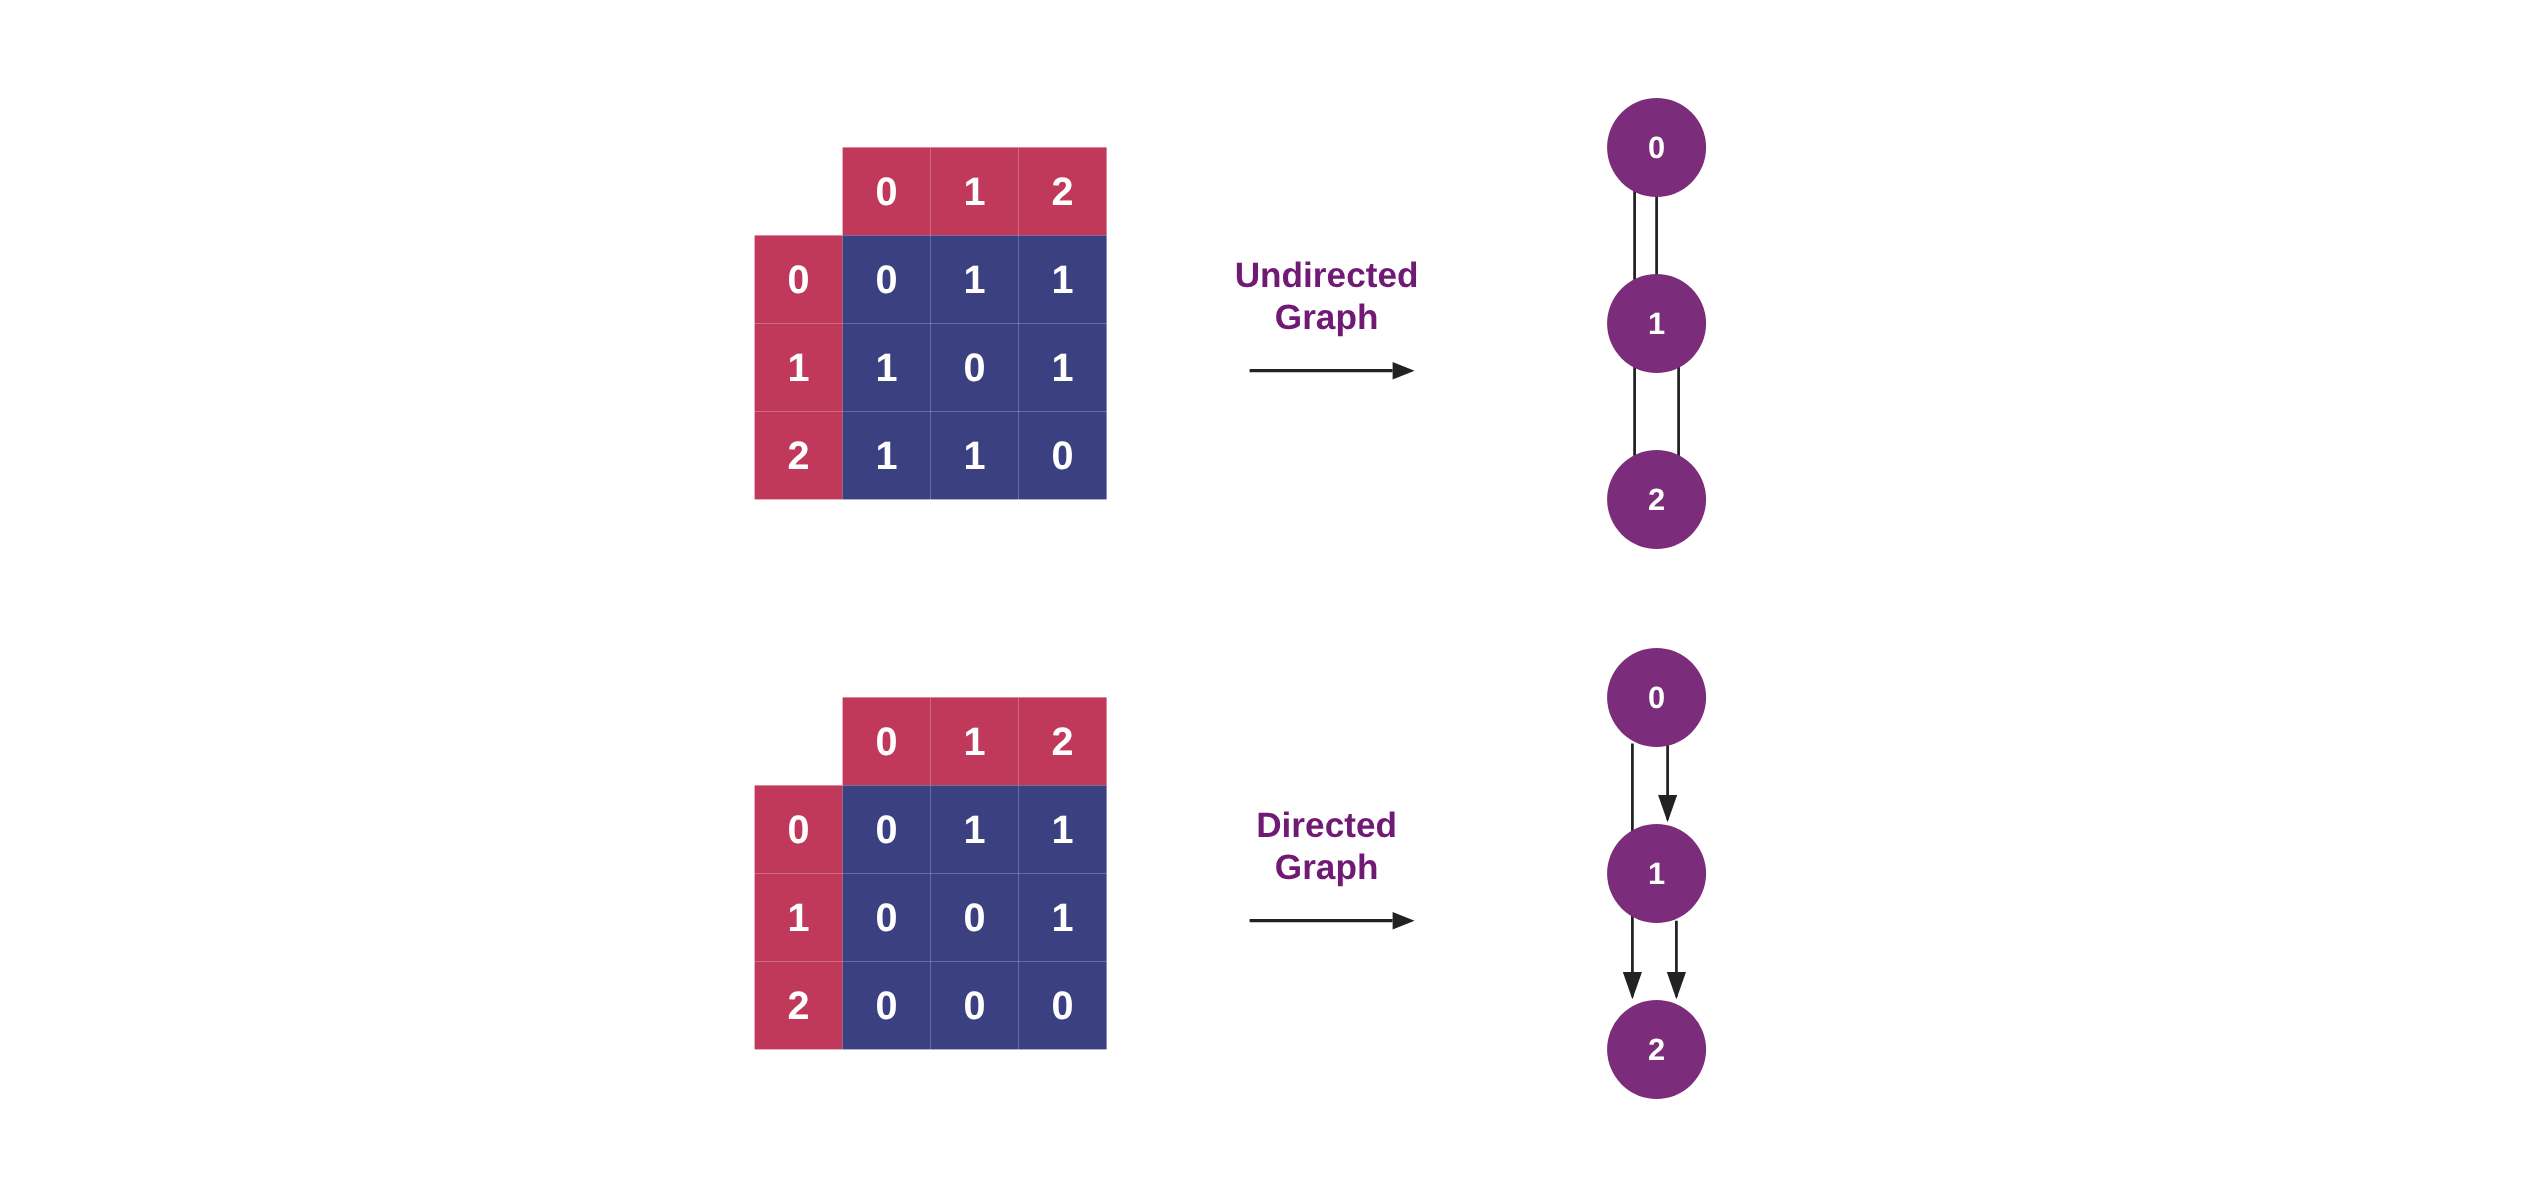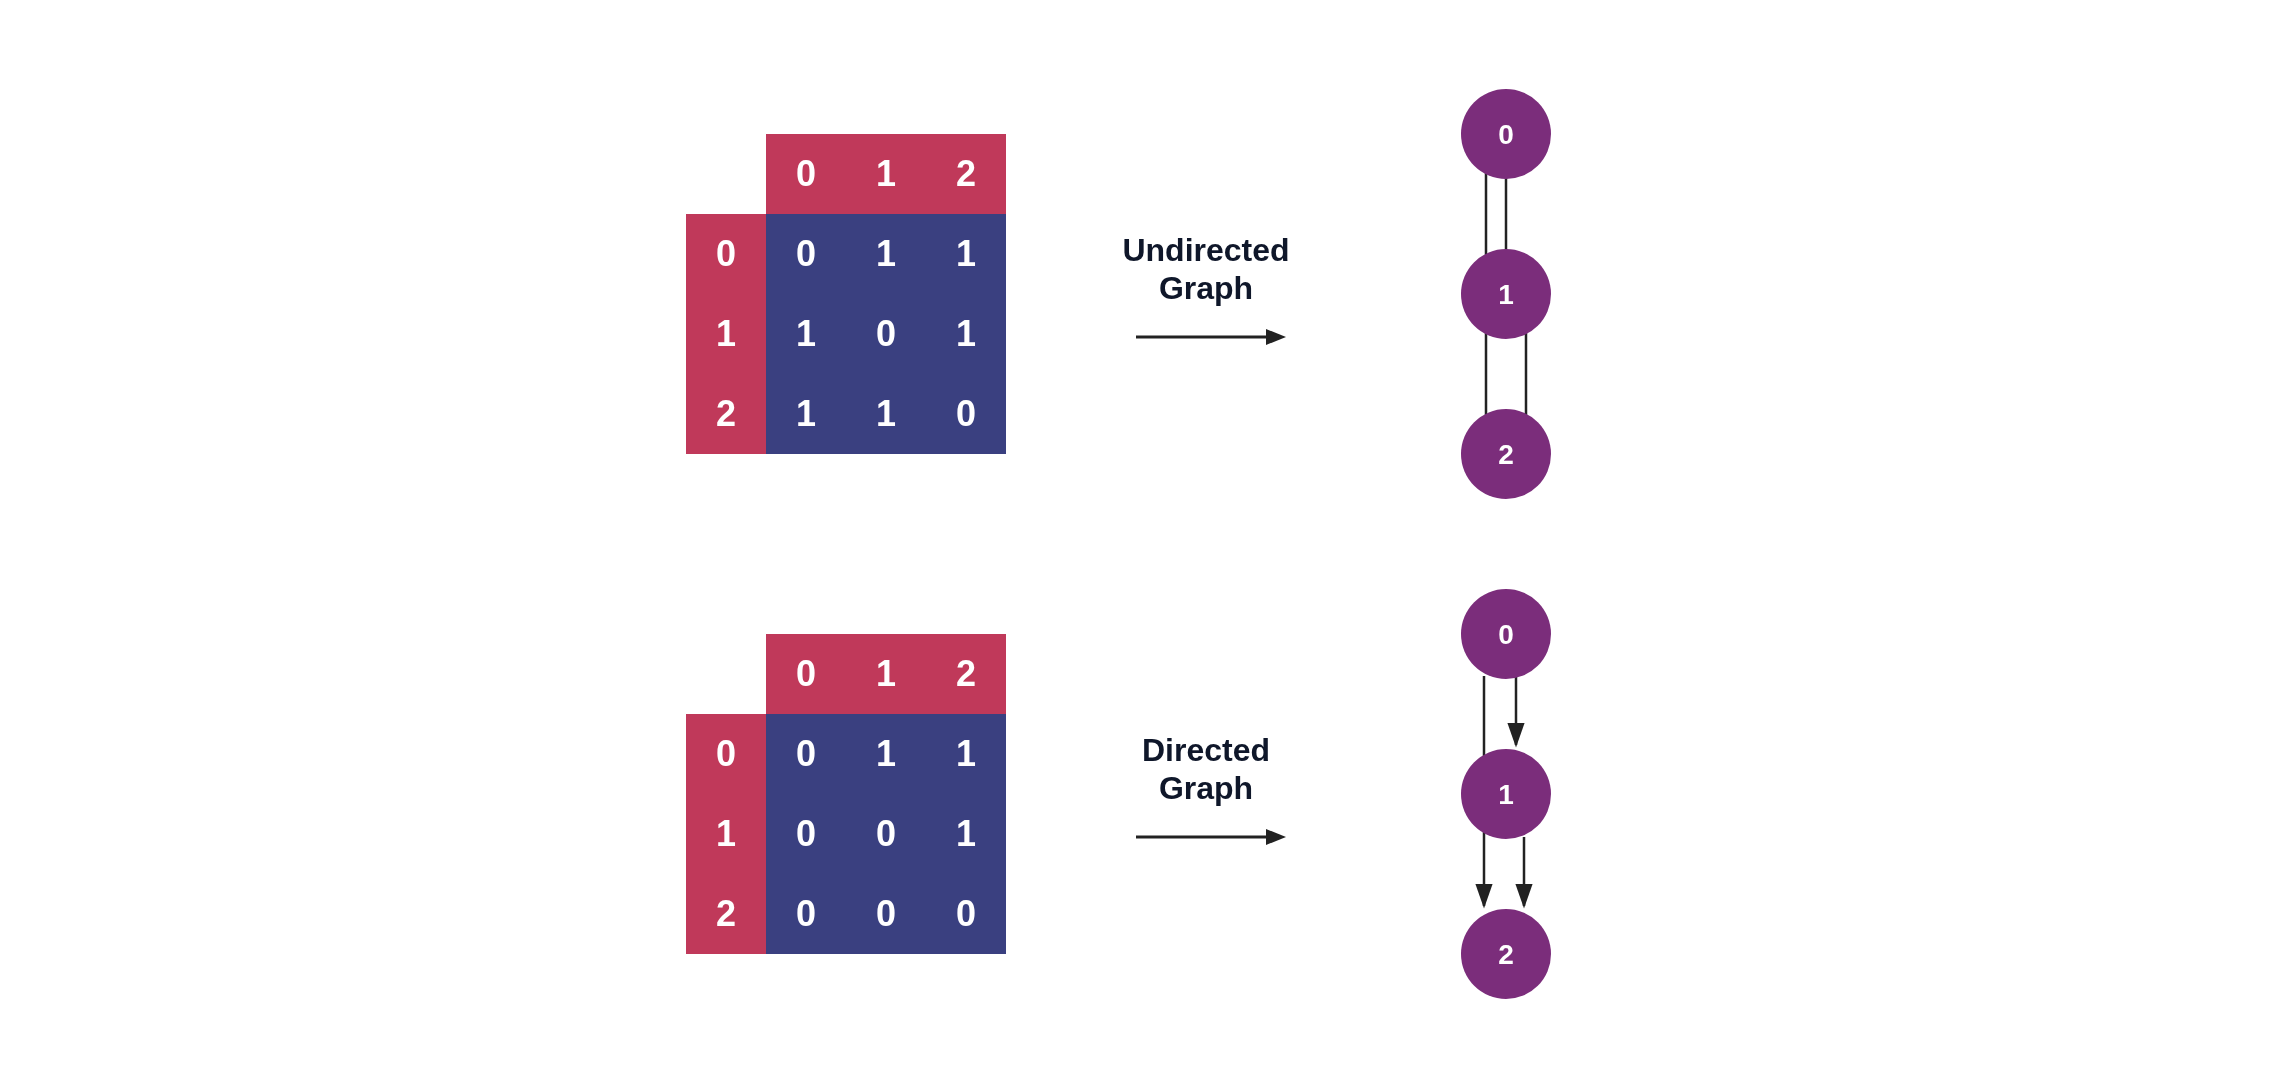--- a/index.html
+++ b/index.html
@@ -68,21 +68,21 @@
       display: flex;
       flex-direction: column;
       align-items: center;
       justify-content: center;
       width: 280px;
     }
 
     .arrow-label {
       font-size: 32px;
       font-weight: bold;
-      color: #0f172a;
+      color: #701a75;
       text-align: center;
       margin-bottom: 10px;
       line-height: 1.2;
     }
 
     .arrow-svg {
       display: block;
     }
 
     

